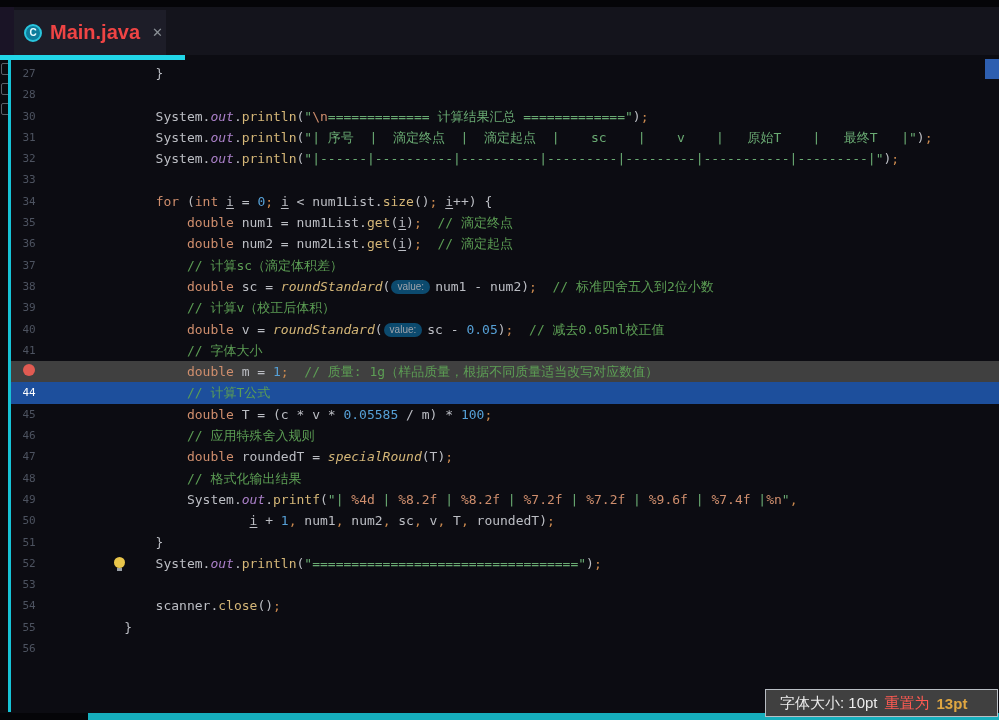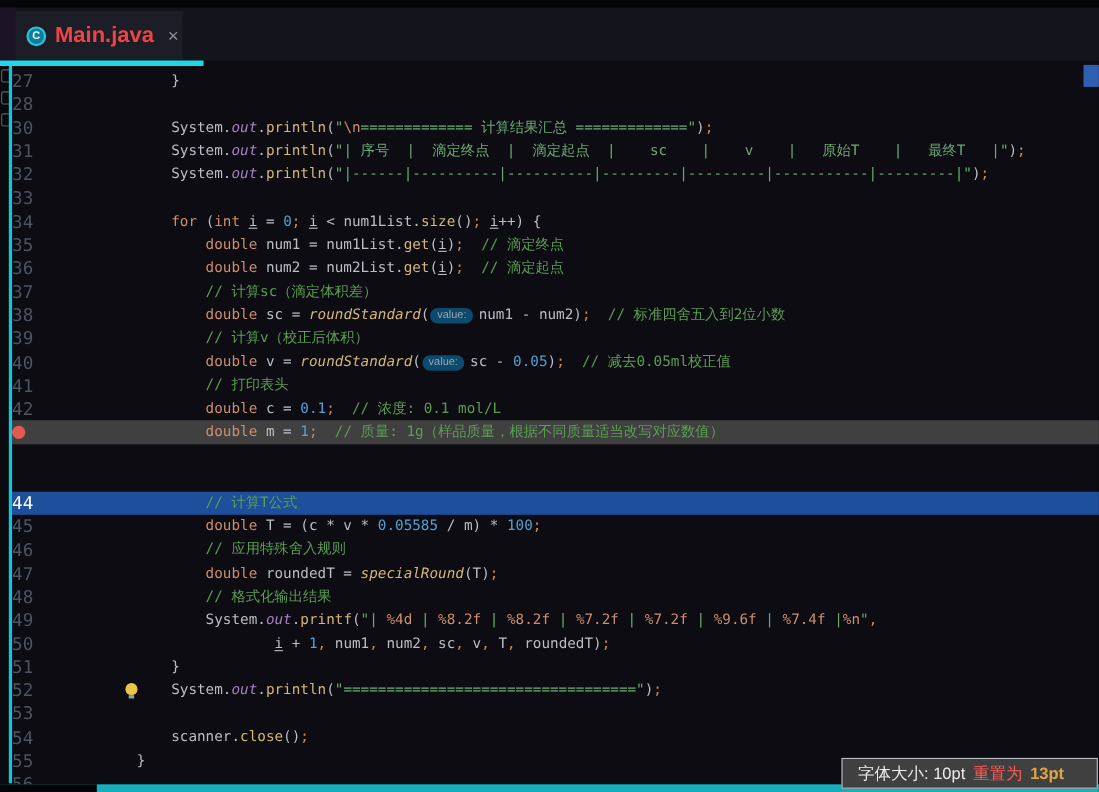--- a/index.html
+++ b/index.html
@@ -21,22 +21,22 @@
 
   
   .leftstrip{position:absolute;left:0;top:55px;width:8px;bottom:7px;background:#0a0a0e;overflow:hidden;z-index:4;}
   .lt-icon{width:10px;height:10px;border:1.5px solid #596068;border-radius:2px;margin:8px 0 0 1px;}
   .vline{position:absolute;left:8px;top:59px;width:3px;height:653px;background:#17c3d6;z-index:4;}
 
   
   .editor{position:absolute;left:11px;top:59px;right:0;bottom:7px;padding-top:4px;box-sizing:border-box;}
   .row{position:relative;display:flex;height:21.3px;line-height:21.3px;font-size:13px;white-space:pre;}
   .row.hl-bp{background:#404040;}
-  .row.hl-cur{background:#1d4f9c;margin-top:43px;}
-  .ln{flex:none;width:36px;text-align:left;color:#4d5360;font-size:16px;}
+  .row.hl-cur{background:#1d4f9c;}
+  .ln{flex:none;width:36px;text-align:center;color:#4d5360;font-size:11px;}
   .ln-cur{color:#ffffff;}
   .codeln{margin-left:46px;white-space:pre;}
   .bp-dot{display:inline-block;width:12px;height:12px;border-radius:50%;background:#e15b52;vertical-align:-1px;}
   .bulb{position:absolute;left:103px;top:4px;width:11px;height:11px;border-radius:50%;background:#e9c64b;}
   .bulb::after{content:"";position:absolute;left:3px;top:11px;width:5px;height:3px;background:#9aa0a6;}
 
   .c-def{color:#bcbec4;}
   .c-kw{color:#cf8e6d;}
   .c-num{color:#56a0d6;}
   .c-str{color:#6aab73;}
@@ -98,22 +98,21 @@
         <div class="row"><span class="ln">31</span><span class="codeln"><span class="c-def">        System</span><span class="c-def">.</span><span class="c-fld">out</span><span class="c-def">.</span><span class="c-mth">println</span><span class="c-def">(</span><span class="c-str">"| 序号  |  滴定终点  |  滴定起点  |    sc    |    v    |   原始T    |   最终T   |"</span><span class="c-def">)</span><span class="c-sc">;</span></span></div>
         <div class="row"><span class="ln">32</span><span class="codeln"><span class="c-def">        System</span><span class="c-def">.</span><span class="c-fld">out</span><span class="c-def">.</span><span class="c-mth">println</span><span class="c-def">(</span><span class="c-str">"|------|----------|----------|---------|---------|-----------|---------|"</span><span class="c-def">)</span><span class="c-sc">;</span></span></div>
         <div class="row"><span class="ln">33</span><span class="codeln"></span></div>
         <div class="row"><span class="ln">34</span><span class="codeln"><span class="c-def">        </span><span class="c-kw">for</span><span class="c-def"> (</span><span class="c-kw">int</span><span class="c-def"> </span><span class="c-iv">i</span><span class="c-def"> = </span><span class="c-num">0</span><span class="c-sc">;</span><span class="c-def"> </span><span class="c-iv">i</span><span class="c-def"> &lt; num1List.</span><span class="c-mth">size</span><span class="c-def">()</span><span class="c-sc">;</span><span class="c-def"> </span><span class="c-iv">i</span><span class="c-def">++) {</span></span></div>
         <div class="row"><span class="ln">35</span><span class="codeln"><span class="c-def">            </span><span class="c-kw">double</span><span class="c-def"> num1 = num1List.</span><span class="c-mth">get</span><span class="c-def">(</span><span class="c-iv">i</span><span class="c-def">)</span><span class="c-sc">;</span><span class="c-def">  </span><span class="c-cmt">// 滴定终点</span></span></div>
         <div class="row"><span class="ln">36</span><span class="codeln"><span class="c-def">            </span><span class="c-kw">double</span><span class="c-def"> num2 = num2List.</span><span class="c-mth">get</span><span class="c-def">(</span><span class="c-iv">i</span><span class="c-def">)</span><span class="c-sc">;</span><span class="c-def">  </span><span class="c-cmt">// 滴定起点</span></span></div>
         <div class="row"><span class="ln">37</span><span class="codeln"><span class="c-def">            </span><span class="c-cmt">// 计算sc（滴定体积差）</span></span></div>
         <div class="row"><span class="ln">38</span><span class="codeln"><span class="c-def">            </span><span class="c-kw">double</span><span class="c-def"> sc = </span><span class="c-smth">roundStandard</span><span class="c-def">(</span><span class="c-hint">value:</span><span class="c-def">num1 - num2)</span><span class="c-sc">;</span><span class="c-def">  </span><span class="c-cmt">// 标准四舍五入到2位小数</span></span></div>
         <div class="row"><span class="ln">39</span><span class="codeln"><span class="c-def">            </span><span class="c-cmt">// 计算v（校正后体积）</span></span></div>
         <div class="row"><span class="ln">40</span><span class="codeln"><span class="c-def">            </span><span class="c-kw">double</span><span class="c-def"> v = </span><span class="c-smth">roundStandard</span><span class="c-def">(</span><span class="c-hint">value:</span><span class="c-def">sc - </span><span class="c-num">0.05</span><span class="c-def">)</span><span class="c-sc">;</span><span class="c-def">  </span><span class="c-cmt">// 减去0.05ml校正值</span></span></div>
-        <div class="row"><span class="ln">41</span><span class="codeln"><span class="c-def">            </span><span class="c-cmt">// 打印表头</span></span></div>
-        <div class="row"><span class="ln">42</span><span class="codeln"><span class="c-def">            </span><span class="c-kw">double</span><span class="c-def"> c = </span><span class="c-num">0.1</span><span class="c-sc">;</span><span class="c-def">  </span><span class="c-cmt">// 浓度: 0.1 mol/L</span></span></div>
+        <div class="row"><span class="ln">41</span><span class="codeln"><span class="c-def">            </span><span class="c-cmt">// 字体大小</span></span></div>
         <div class="row hl-bp"><span class="ln"><span class="bp-dot"></span></span><span class="codeln"><span class="c-def">            </span><span class="c-kw">double</span><span class="c-def"> m = </span><span class="c-num">1</span><span class="c-sc">;</span><span class="c-def">  </span><span class="c-cmt">// 质量: 1g（样品质量，根据不同质量适当改写对应数值）</span></span></div>
         <div class="row hl-cur"><span class="ln ln-cur">44</span><span class="codeln"><span class="c-def">            </span><span class="c-cmt">// 计算T公式</span></span></div>
         <div class="row"><span class="ln">45</span><span class="codeln"><span class="c-def">            </span><span class="c-kw">double</span><span class="c-def"> T = (c * v * </span><span class="c-num">0.05585</span><span class="c-def"> / m) * </span><span class="c-num">100</span><span class="c-sc">;</span></span></div>
         <div class="row"><span class="ln">46</span><span class="codeln"><span class="c-def">            </span><span class="c-cmt">// 应用特殊舍入规则</span></span></div>
         <div class="row"><span class="ln">47</span><span class="codeln"><span class="c-def">            </span><span class="c-kw">double</span><span class="c-def"> roundedT = </span><span class="c-smth">specialRound</span><span class="c-def">(T)</span><span class="c-sc">;</span></span></div>
         <div class="row"><span class="ln">48</span><span class="codeln"><span class="c-def">            </span><span class="c-cmt">// 格式化输出结果</span></span></div>
         <div class="row"><span class="ln">49</span><span class="codeln"><span class="c-def">            System</span><span class="c-def">.</span><span class="c-fld">out</span><span class="c-def">.</span><span class="c-mth">printf</span><span class="c-def">(</span><span class="c-str">"| </span><span class="c-esc">%4d</span><span class="c-str"> | </span><span class="c-esc">%8.2f</span><span class="c-str"> | </span><span class="c-esc">%8.2f</span><span class="c-str"> | </span><span class="c-esc">%7.2f</span><span class="c-str"> | </span><span class="c-esc">%7.2f</span><span class="c-str"> | </span><span class="c-esc">%9.6f</span><span class="c-str"> | </span><span class="c-esc">%7.4f</span><span class="c-str"> |</span><span class="c-esc">%n</span><span class="c-str">"</span><span class="c-sc">,</span></span></div>
         <div class="row"><span class="ln">50</span><span class="codeln"><span class="c-def">                    </span><span class="c-iv">i</span><span class="c-def"> + </span><span class="c-num">1</span><span class="c-sc">,</span><span class="c-def"> num1</span><span class="c-sc">,</span><span class="c-def"> num2</span><span class="c-sc">,</span><span class="c-def"> sc</span><span class="c-sc">,</span><span class="c-def"> v</span><span class="c-sc">,</span><span class="c-def"> T</span><span class="c-sc">,</span><span class="c-def"> roundedT)</span><span class="c-sc">;</span></span></div>
         <div class="row"><span class="ln">51</span><span class="codeln"><span class="c-def">        }</span></span></div>
         <div class="row"><span class="ln">52</span><span class="codeln"><span class="c-def">        System</span><span class="c-def">.</span><span class="c-fld">out</span><span class="c-def">.</span><span class="c-mth">println</span><span class="c-def">(</span><span class="c-str">"=================================="</span><span class="c-def">)</span><span class="c-sc">;</span></span><div class="bulb"></div></div>

